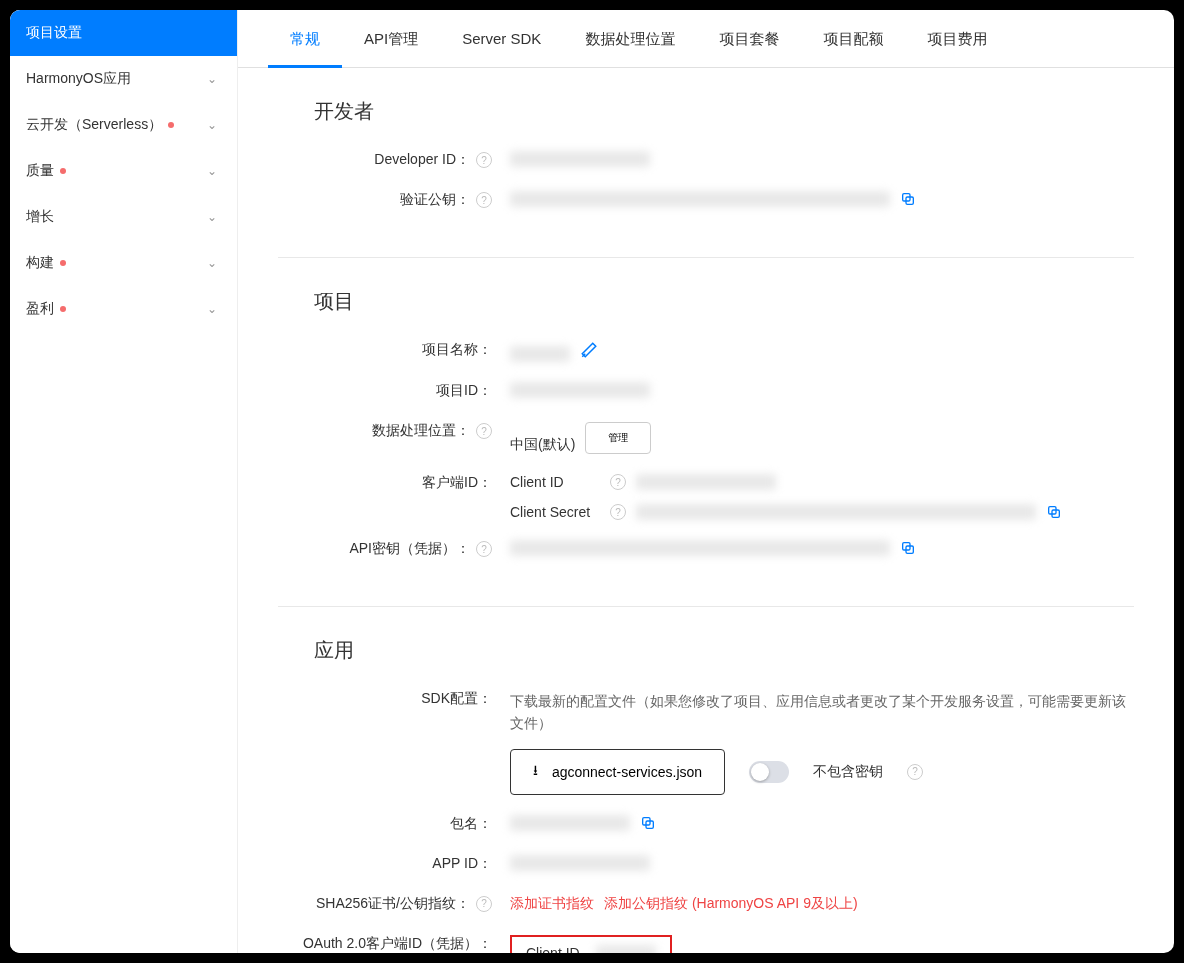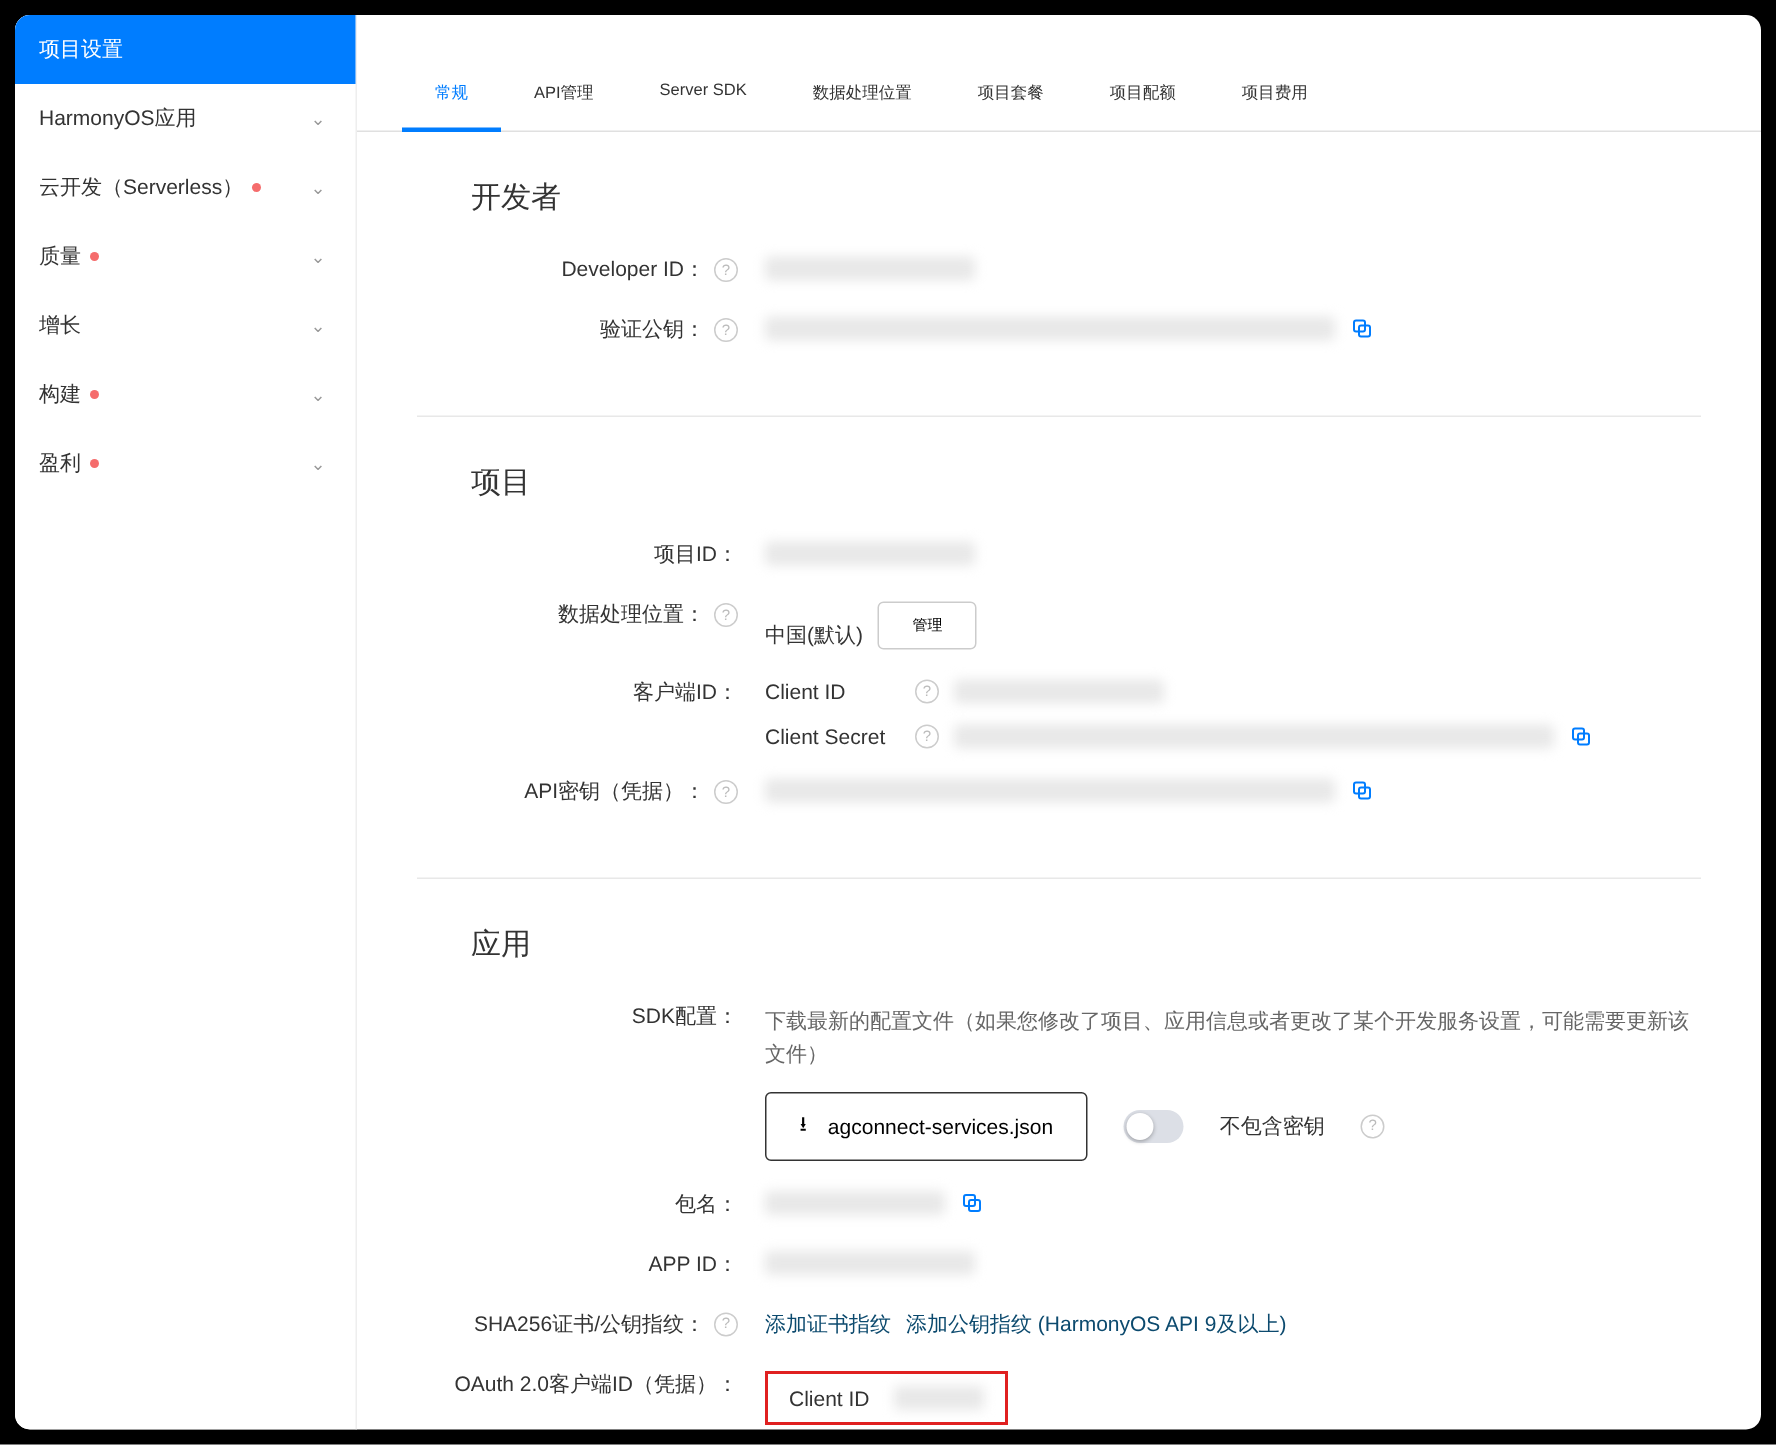--- a/index.html
+++ b/index.html
@@ -6,41 +6,41 @@
 body { font-family: -apple-system, "Helvetica Neue", Arial, sans-serif; font-size: 14px; color: #333; background: #000; padding: 10px; }
 .window { width: 1164px; height: 943px; background: #fff; border-radius: 10px; overflow: hidden; display: flex; }
 .sidebar { width: 228px; background: #fff; border-right: 1px solid #eee; flex-shrink: 0; }
 .sidebar-active { background: #007dff; color: #fff; padding: 14px 16px; font-size: 14px; }
 .sidebar-item { display: flex; justify-content: space-between; align-items: center; padding: 14px 20px 14px 16px; cursor: pointer; color: #333; }
 .sidebar-item .lbl { display: flex; align-items: center; }
 .red-dot { width: 6px; height: 6px; background: #f56c6c; border-radius: 50%; margin-left: 6px; display: inline-block; }
 .chevron { color: #999; font-size: 12px; }
 .main { flex: 1; overflow: auto; }
 .tabbar { display: flex; border-bottom: 1px solid #e0e0e0; padding: 0 30px; }
-.tab { padding: 20px 22px 16px; cursor: pointer; color: #333; font-size: 11px; white-space: nowrap; margin-top: 24px; }
+.tab { padding: 20px 22px 16px; cursor: pointer; color: #333; font-size: 15px; white-space: nowrap; }
 .tab.active { color: #007dff; border-bottom: 3px solid #007dff; margin-bottom: -1px; }
 .content { padding: 0 40px 40px; }
 .section { padding-top: 30px; border-bottom: 1px solid #e8e8e8; padding-bottom: 30px; }
 .section:last-child { border-bottom: none; }
 .section-title { font-size: 20px; font-weight: 400; margin-bottom: 22px; margin-left: 36px; }
 .row { display: flex; align-items: flex-start; margin-bottom: 16px; min-height: 24px; }
 .row-label { width: 220px; text-align: left; color: #333; padding-right: 6px; padding-top: 4px; display: flex; justify-content: flex-end; align-items: center; gap: 6px; }
 .row-value { flex: 1; margin-left: 12px; display: flex; align-items: flex-end; flex-wrap: wrap; gap: 10px; padding-top: 4px; }
 .blur { display: inline-block; height: 16px; background: #e8e8e8; border-radius: 3px; filter: blur(4px); }
 .blur.w120{width:120px}.blur.w140{width:140px}.blur.w380{width:380px}.blur.w60{width:60px}.blur.w400{width:400px}
 .help-icon { width: 16px; height: 16px; border: 1px solid #ccc; border-radius: 50%; display: inline-flex; align-items: center; justify-content: center; font-size: 10px; color: #bbb; }
 .copy-icon { width: 16px; height: 16px; cursor: pointer; }
 .copy-icon svg { stroke: #007dff; }
 .edit-icon { cursor: pointer; }
 .edit-icon svg { stroke: #007dff; fill: none; stroke-width: 2; }
 .btn-outline { border: 1px solid #ccc; background: #fff; padding: 8px 22px; border-radius: 4px; cursor: pointer; font-size: 10px; }
 .btn-download { border: 1px solid #333; background: #fff; padding: 10px 22px; border-radius: 4px; cursor: pointer; display: inline-flex; align-items: center; gap: 14px; font-size: 14px; }
 .toggle { width: 40px; height: 22px; background: #dcdfe6; border-radius: 11px; position: relative; cursor: pointer; }
 .toggle::after { content: ""; position: absolute; width: 18px; height: 18px; background: #fff; border-radius: 50%; top: 2px; left: 2px; box-shadow: 0 1px 3px rgba(0,0,0,.3); }
-.link { color: #0c4a6e; cursor: pointer; }
+.link { color: #ef4444; cursor: pointer; }
 .red-box { border: 2px solid #e02020; padding: 8px 14px; display: inline-flex; align-items: center; gap: 16px; }
 .sub-label { display: inline-block; width: 90px; }
 .desc { color: #666; line-height: 1.6; }
 </style>
 </head>
 <body>
 
 <div class="window">
   <div class="sidebar">
     <div class="sidebar-active">项目设置</div>
@@ -122,20 +122,32 @@
                   <rect x="4" y="4" width="11" height="11" rx="2"></rect>
                 </svg></span>
           </div>
         </div>
       </div>
 
       <div class="section">
         <div class="section-title">项目</div>
         <div class="row">
           <div class="row-label">
+              <span>项目名称：</span>
+            </div>
+          <div class="row-value">
+            <span class="blur w60"></span>
+            <span class="edit-icon"><svg width="18" height="18" viewBox="0 0 24 24">
+                  <path d="M3 17l4 4L21 7l-4-4L3 17z"></path>
+                  <path d="M3 21l4-4"></path>
+                </svg></span>
+          </div>
+        </div>
+        <div class="row">
+          <div class="row-label">
               <span>项目ID：</span>
             </div>
           <div class="row-value">
               <span class="blur w140"></span>
             </div>
         </div>
         <div class="row">
           <div class="row-label">
               <span>数据处理位置：</span>
               <span class="help-icon">?</span>

